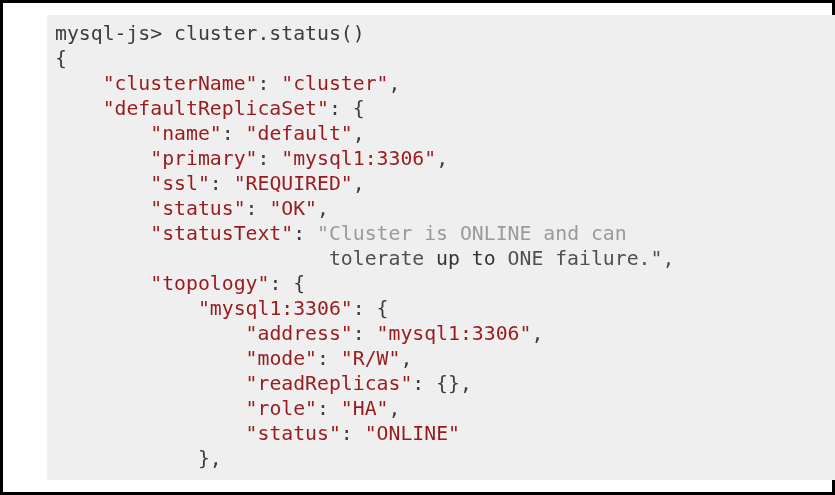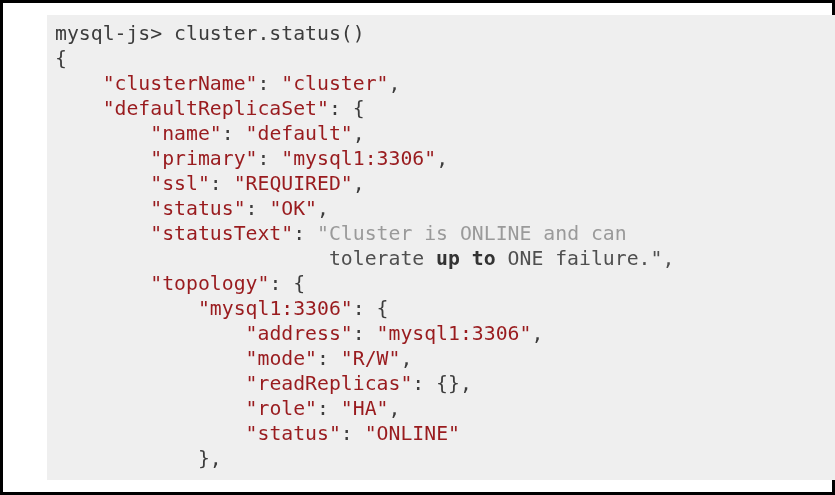--- a/index.html
+++ b/index.html
@@ -34,21 +34,21 @@
     font-family: "DejaVu Sans Mono", "Liberation Mono", monospace;
     font-size: 19.8px;
     line-height: 25px;
     white-space: pre;
   }
   .code .line {
     height: 25px;
     white-space: pre;
   }
   .code span.em {
-    font-weight: bold;
+    font-weight: normal;
   }
 </style>
 </head>
 <body>
 
 <div class="frame">
   <div class="terminal" style="background: rgb(239, 239, 239); margin-left: 34px;">
     <pre class="code" id="code-block"><div class="line"><span style="color: rgb(60, 60, 60);">mysql-js&gt; </span><span style="color: rgb(60, 60, 60);">cluster.status()</span></div><div class="line"><span style="color: rgb(60, 60, 60);">{</span></div><div class="line"><span style="color: rgb(60, 60, 60);">    </span><span style="color: rgb(153, 27, 30);">"clusterName"</span><span style="color: rgb(60, 60, 60);">: </span><span style="color: rgb(153, 27, 30);">"cluster"</span><span style="color: rgb(60, 60, 60);">,</span></div><div class="line"><span style="color: rgb(60, 60, 60);">    </span><span style="color: rgb(153, 27, 30);">"defaultReplicaSet"</span><span style="color: rgb(60, 60, 60);">: {</span></div><div class="line"><span style="color: rgb(60, 60, 60);">        </span><span style="color: rgb(153, 27, 30);">"name"</span><span style="color: rgb(60, 60, 60);">: </span><span style="color: rgb(153, 27, 30);">"default"</span><span style="color: rgb(60, 60, 60);">,</span></div><div class="line"><span style="color: rgb(60, 60, 60);">        </span><span style="color: rgb(153, 27, 30);">"primary"</span><span style="color: rgb(60, 60, 60);">: </span><span style="color: rgb(153, 27, 30);">"mysql1:3306"</span><span style="color: rgb(60, 60, 60);">,</span></div><div class="line"><span style="color: rgb(60, 60, 60);">        </span><span style="color: rgb(153, 27, 30);">"ssl"</span><span style="color: rgb(60, 60, 60);">: </span><span style="color: rgb(153, 27, 30);">"REQUIRED"</span><span style="color: rgb(60, 60, 60);">,</span></div><div class="line"><span style="color: rgb(60, 60, 60);">        </span><span style="color: rgb(153, 27, 30);">"status"</span><span style="color: rgb(60, 60, 60);">: </span><span style="color: rgb(153, 27, 30);">"OK"</span><span style="color: rgb(60, 60, 60);">,</span></div><div class="line"><span style="color: rgb(60, 60, 60);">        </span><span style="color: rgb(153, 27, 30);">"statusText"</span><span style="color: rgb(60, 60, 60);">: </span><span style="color: rgb(154, 154, 154);">"Cluster is ONLINE and can</span></div><div class="line"><span style="color: rgb(60, 60, 60);">                       </span><span style="color: rgb(79, 79, 79);">tolerate </span><span class="em" style="color: rgb(51, 51, 51);">up to</span><span style="color: rgb(79, 79, 79);"> ONE failure.",</span></div><div class="line"><span style="color: rgb(60, 60, 60);">        </span><span style="color: rgb(153, 27, 30);">"topology"</span><span style="color: rgb(60, 60, 60);">: {</span></div><div class="line"><span style="color: rgb(60, 60, 60);">            </span><span style="color: rgb(153, 27, 30);">"mysql1:3306"</span><span style="color: rgb(60, 60, 60);">: {</span></div><div class="line"><span style="color: rgb(60, 60, 60);">                </span><span style="color: rgb(153, 27, 30);">"address"</span><span style="color: rgb(60, 60, 60);">: </span><span style="color: rgb(153, 27, 30);">"mysql1:3306"</span><span style="color: rgb(60, 60, 60);">,</span></div><div class="line"><span style="color: rgb(60, 60, 60);">                </span><span style="color: rgb(153, 27, 30);">"mode"</span><span style="color: rgb(60, 60, 60);">: </span><span style="color: rgb(153, 27, 30);">"R/W"</span><span style="color: rgb(60, 60, 60);">,</span></div><div class="line"><span style="color: rgb(60, 60, 60);">                </span><span style="color: rgb(153, 27, 30);">"readReplicas"</span><span style="color: rgb(60, 60, 60);">: {},</span></div><div class="line"><span style="color: rgb(60, 60, 60);">                </span><span style="color: rgb(153, 27, 30);">"role"</span><span style="color: rgb(60, 60, 60);">: </span><span style="color: rgb(153, 27, 30);">"HA"</span><span style="color: rgb(60, 60, 60);">,</span></div><div class="line"><span style="color: rgb(60, 60, 60);">                </span><span style="color: rgb(153, 27, 30);">"status"</span><span style="color: rgb(60, 60, 60);">: </span><span style="color: rgb(153, 27, 30);">"ONLINE"</span></div><div class="line"><span style="color: rgb(60, 60, 60);">            },</span></div></pre>
   </div>
 </div>

